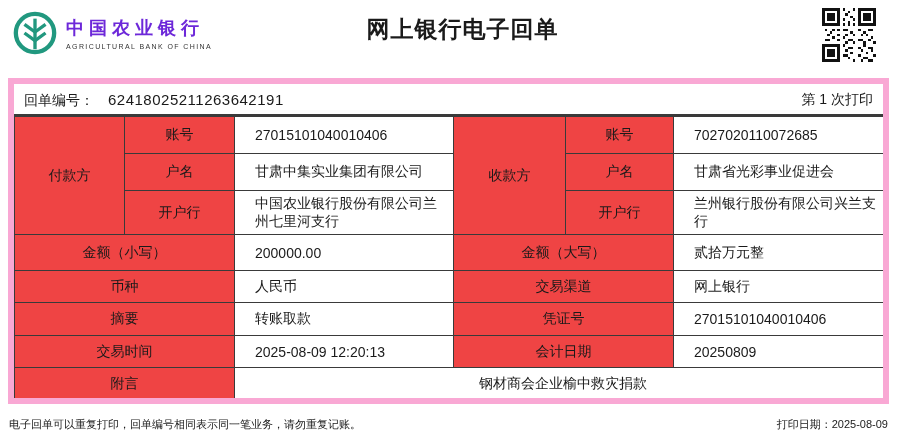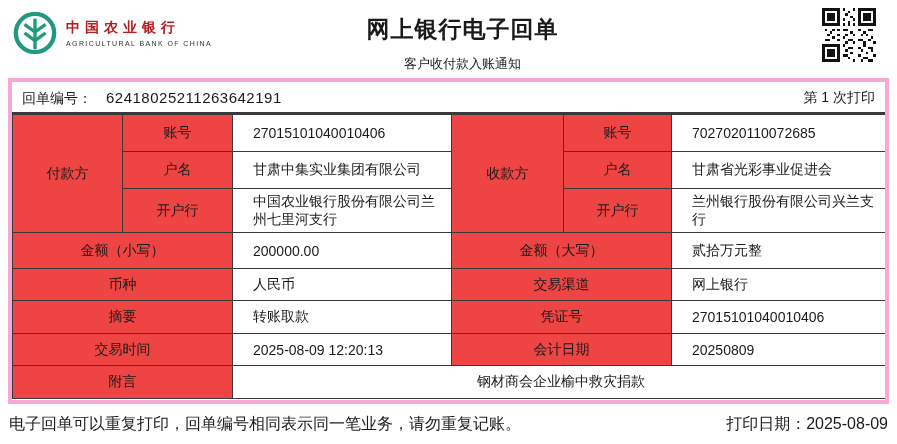--- a/index.html
+++ b/index.html
@@ -3,63 +3,62 @@
 <meta charset="utf-8">
 <style>
   * { margin:0; padding:0; box-sizing:border-box; }
   html,body { width:897px; height:444px; background:#ffffff; overflow:hidden;
     font-family:"Liberation Sans","DejaVu Sans",sans-serif; color:#1a1a1a; }
 
   
   .header { position:relative; height:78px; }
   .logo-block { position:absolute; left:12px; top:10px; display:flex; align-items:center; gap:8px; }
   .logo-icon { width:46px; height:46px; }
-  .logo-text-cn { font-size:14px; font-weight:bold; letter-spacing:5px; color:#b91c1c; white-space:nowrap; }
+  .logo-text-cn { font-size:18px; font-weight:bold; letter-spacing:5px; color:#6d28d9; white-space:nowrap; }
   .logo-text-en { font-size:7px; letter-spacing:1.4px; color:#333; margin-top:3px; white-space:nowrap; }
   .title-block { position:absolute; left:0; right:0; top:14px; text-align:center;padding-left:28px; }
   .doc-title { font-size:23px; font-weight:bold; letter-spacing:1px; }
   .doc-subtitle { font-size:13px; margin-top:10px; }
   .qr { position:absolute; right:20px; top:8px; width:56px; height:54px; }
 
   
-  .doc-box { margin:0 8px; width:881px; height:326px; border:4px solid #f9a8d4; background:#fff; overflow:hidden; }
+  .doc-box { margin:0 8px; width:881px; height:326px; border:6px solid #f9a8d4; background:#fff; overflow:hidden; }
   .receipt-row { height:32px; line-height:31px; border-bottom:2px solid #3a3a3a;
     display:flex; justify-content:space-between; font-size:14px; padding:0 10px; }
   .receipt-row .num { font-size:15px; margin-left:14px; letter-spacing:0.5px; }
 
   table { border-collapse:collapse; width:100%; table-layout:fixed; }
   td { border:1px solid #3a3a3a; font-size:14px; overflow:hidden; }
   td.lbl { background:#ef4444; text-align:center; }
   td.val { background:#fff; text-align:left; padding-left:20px; padding-right:6px; }
   td.val.center { text-align:center; padding-left:6px; }
 
   
   .footer { height:40px; display:flex; justify-content:space-between; align-items:center;
-    padding:0 9px; font-size:16px; }
+    padding:0 9px; font-size:11px; }
 </style>
 </head>
 <body>
 
 <div class="header">
   <div class="logo-block">
     <svg class="logo-icon" viewBox="0 0 48 48">
       <circle cx="24" cy="24" r="20" fill="none" stroke="#21987f" stroke-width="4.5"></circle>
       <line x1="24" y1="9" x2="24" y2="41" stroke="#21987f" stroke-width="3.5"></line>
       <path d="M13 15 L24 23 L35 15" fill="none" stroke="#21987f" stroke-width="3.5"></path>
       <path d="M13 24 L24 32 L35 24" fill="none" stroke="#21987f" stroke-width="3.5"></path>
     </svg>
     <div>
       <div class="logo-text-cn">中国农业银行</div>
       <div class="logo-text-en">AGRICULTURAL BANK OF CHINA</div>
     </div>
   </div>
 
   <div class="title-block">
     <div class="doc-title">网上银行电子回单</div>
-    <div class="doc-subtitle">客户收付款入账通知</div>
   </div>
 
   <svg class="qr" viewBox="0 0 21 21" shape-rendering="crispEdges">
     <rect x="0" y="0" width="21" height="21" fill="#fff"></rect>
     <g fill="#111">
       <rect x="0" y="0" width="7" height="7"></rect>
         <rect x="14" y="0" width="7" height="7"></rect>
         <rect x="0" y="14" width="7" height="7"></rect>
     </g>
     <g fill="#fff">

